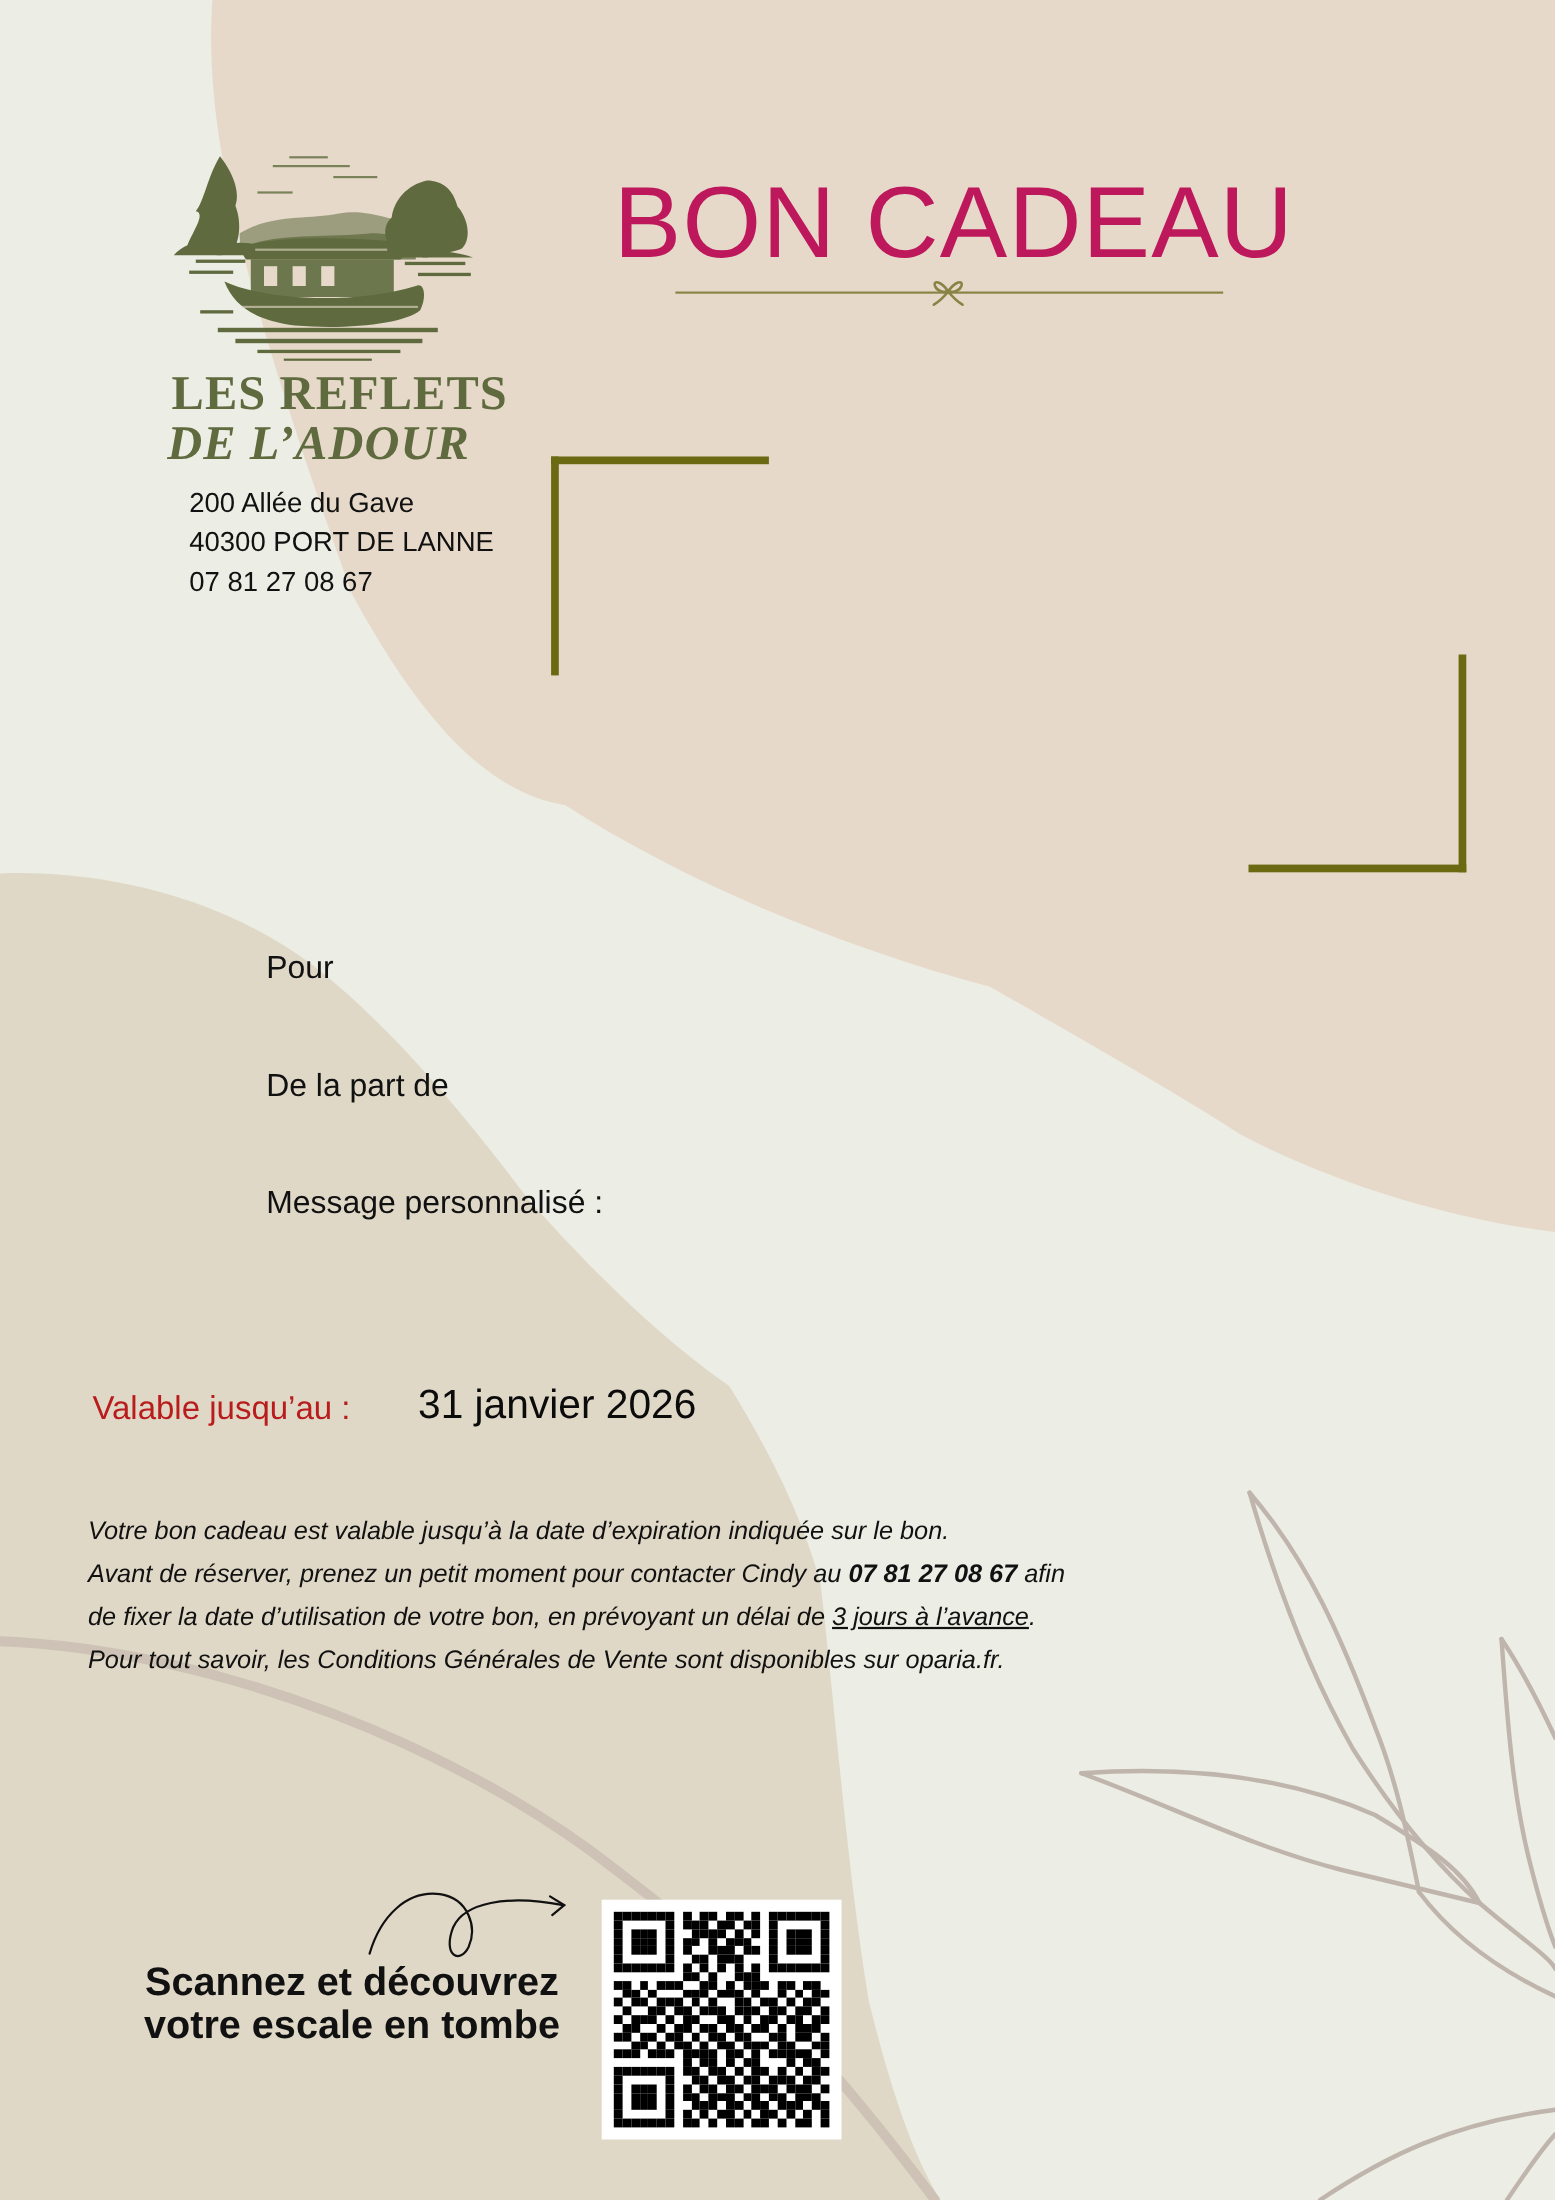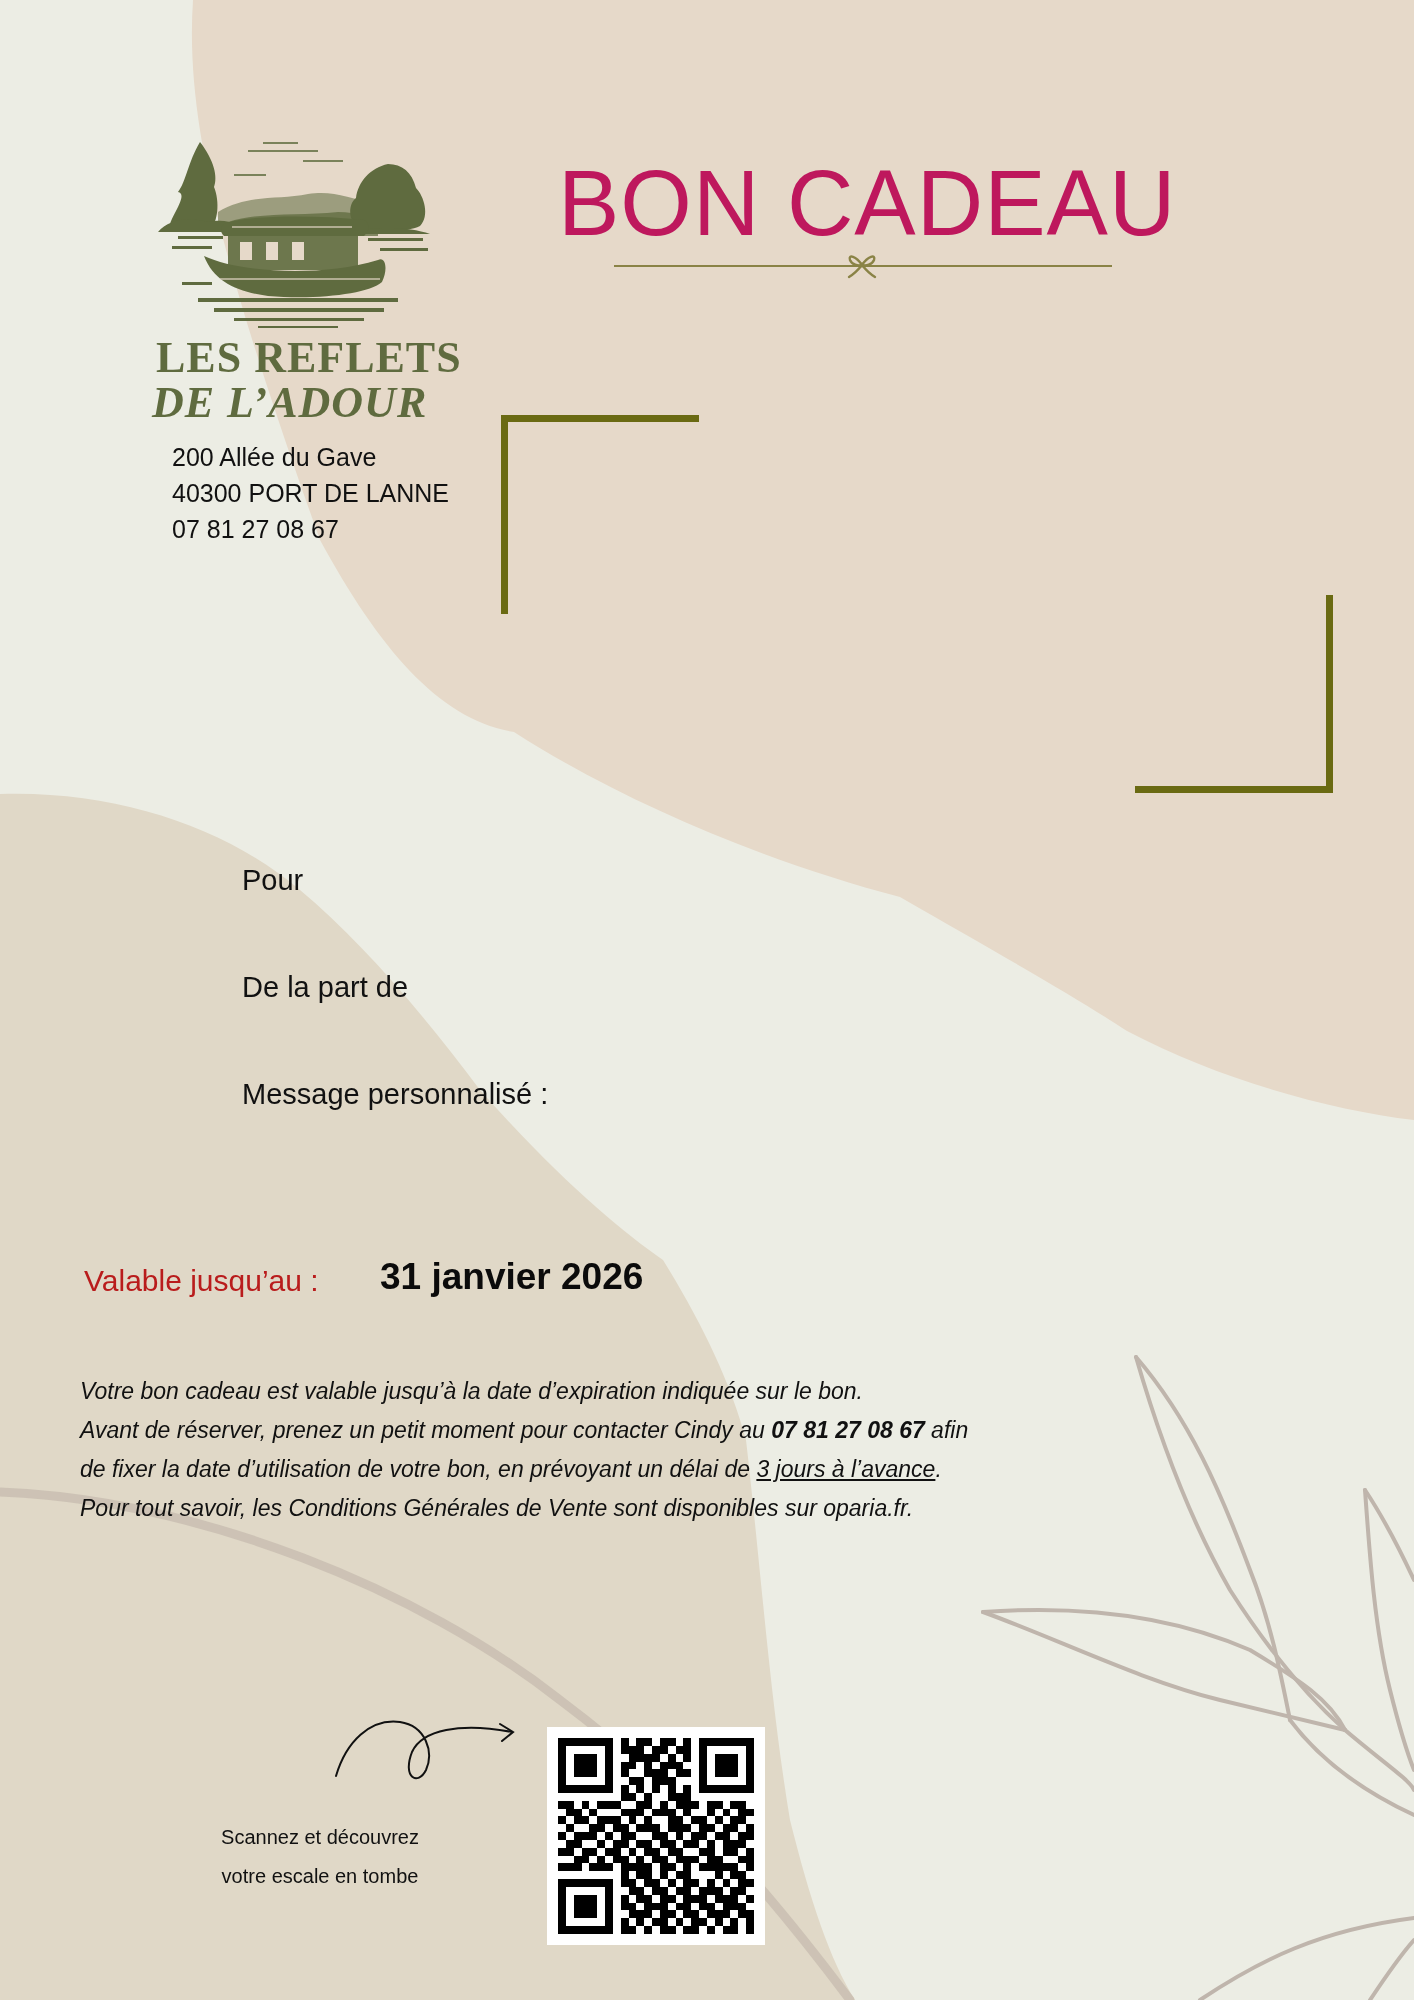--- a/index.html
+++ b/index.html
@@ -17,28 +17,28 @@
 
   .title { position: absolute; left: 558px; top: 148px; width: 610px; text-align: center; font-size: 92px; line-height: 110px; font-weight: normal; letter-spacing: 1px; color: #be185d; white-space: nowrap; }
   .title-rule { position: absolute; left: 614px; top: 265px; width: 498px; height: 2px; background: #8A8346; }
   .bow { position: absolute; left: 844px; top: 250px; width: 36px; height: 30px; }
 
   .bracket { position: absolute; background: #6A6A12; }
 
   .field-label { position: absolute; left: 242px; font-size: 29px; line-height: 36px; color: #111; white-space: nowrap; }
 
   .valid-label { position: absolute; left: 84px; top: 1262px; font-size: 30px; line-height: 38px; color: #b91c1c; white-space: nowrap; }
-  .valid-date { position: absolute; left: 380px; top: 1254px; font-size: 37px; line-height: 46px; font-weight: bold; color: #0b0b0b; white-space: nowrap; }
+  .valid-date { position: absolute; left: 380px; top: 1254px; font-size: 37px; line-height: 46px; font-weight: normal; color: #0b0b0b; white-space: nowrap; }
 
   .terms { position: absolute; left: 80px; top: 1372px; width: 1320px; font-size: 23px; line-height: 39px; font-style: italic; color: #111; }
   .terms .line { display: block; white-space: nowrap; }
   .terms b { font-weight: bold; }
   .terms u { text-decoration: underline; }
 
-  .scan-text { position: absolute; left: 130px; top: 1782px; width: 380px; text-align: center; font-size: 20px; line-height: 39px; font-weight: normal; color: #111; margin-top: 36px; }
+  .scan-text { position: absolute; left: 130px; top: 1782px; width: 380px; text-align: center; font-size: 36px; line-height: 39px; font-weight: bold; color: #111; }
   .arrow { position: absolute; left: 330px; top: 1712px; width: 190px; height: 68px; }
 
   .qr-box { position: absolute; left: 547px; top: 1727px; width: 218px; height: 218px; background: #ffffff; }
   .qr-grid { position: absolute; left: 11px; top: 11px; width: 196px; height: 196px; display: grid; grid-template-columns: repeat(25, 1fr); grid-template-rows: repeat(25, 1fr); }
   .qr-grid span { display: block; }
   .qr-grid span.on { background: #000; }
 </style>
 </head>
 <body>
 

